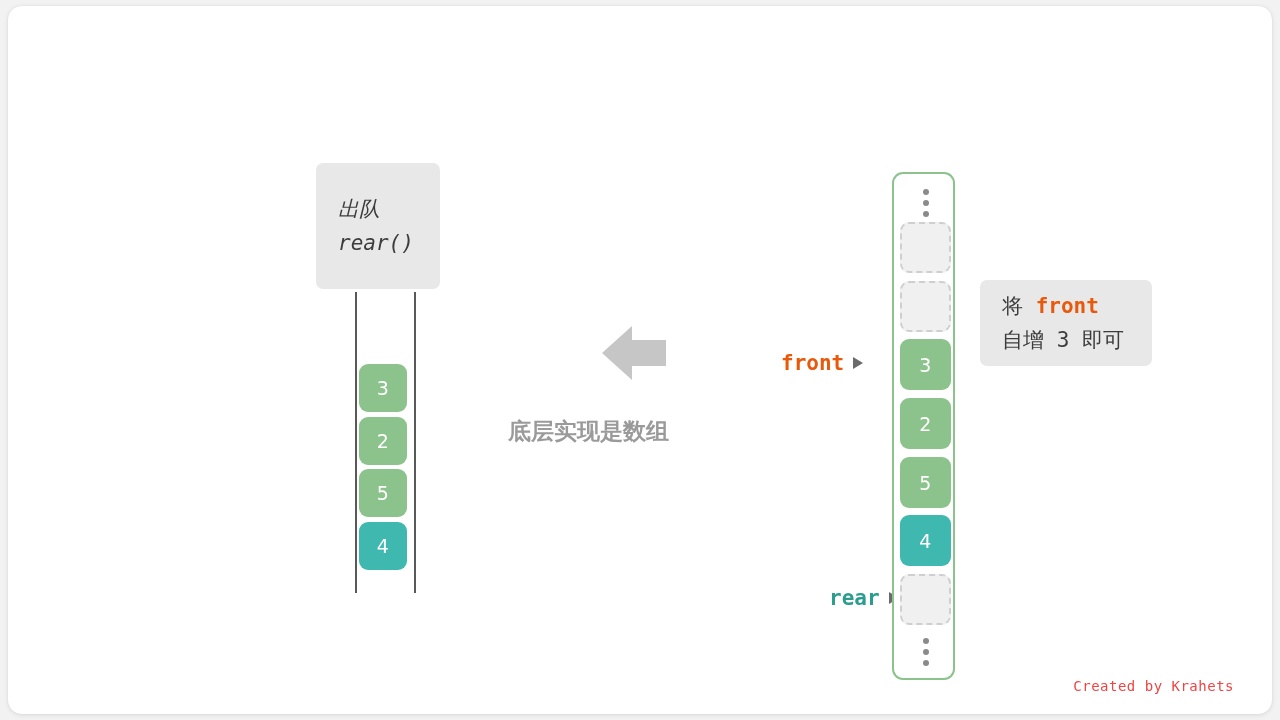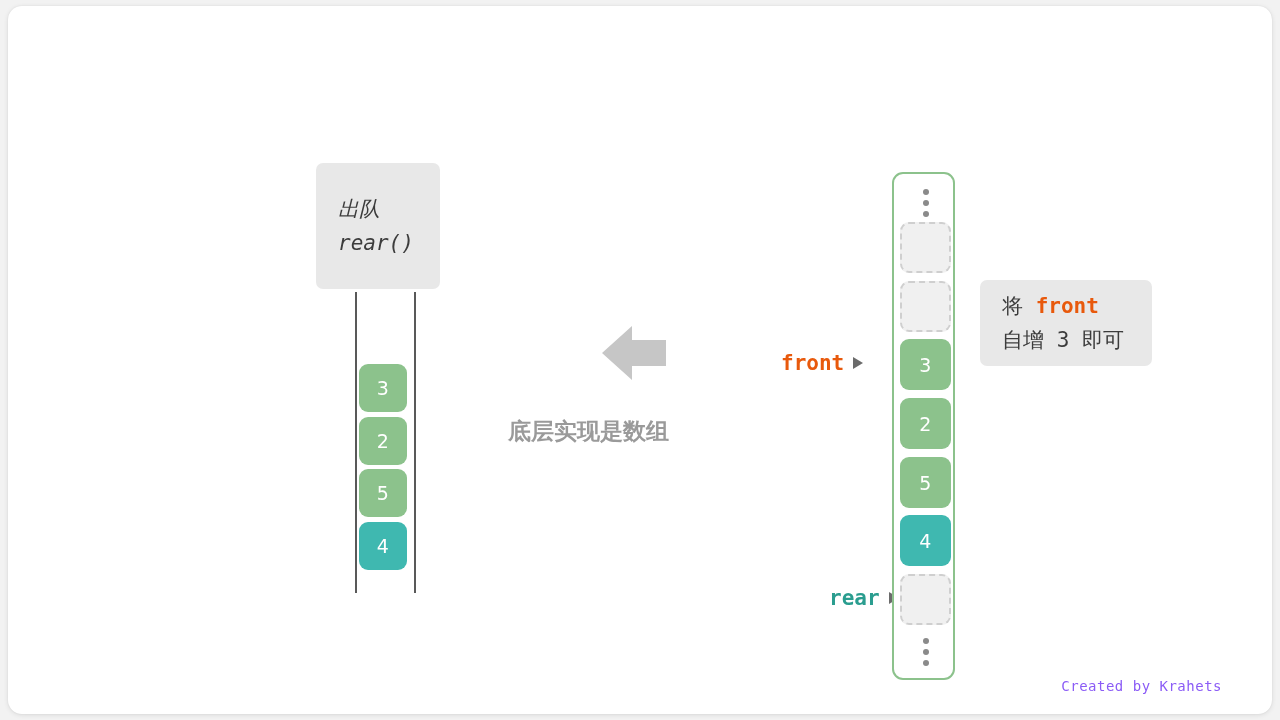--- a/index.html
+++ b/index.html
@@ -147,23 +147,23 @@
   .big-arrow {
     position: absolute;
     left: 594px;
     top: 320px;
     width: 64px;
     height: 54px;
   }
 
   .credit {
     position: absolute;
-    right: 50px;
+    right: 38px;
     bottom: 20px;
-    color: #8b5cf6;
+    color: #ef4444;
     font-size: 14px;
     font-family: "DejaVu Sans Mono", "Liberation Mono", monospace;
     letter-spacing: 0.5px;
   }
 </style>
 </head>
 <body>
 
 <div class="canvas">
   <div class="card">

